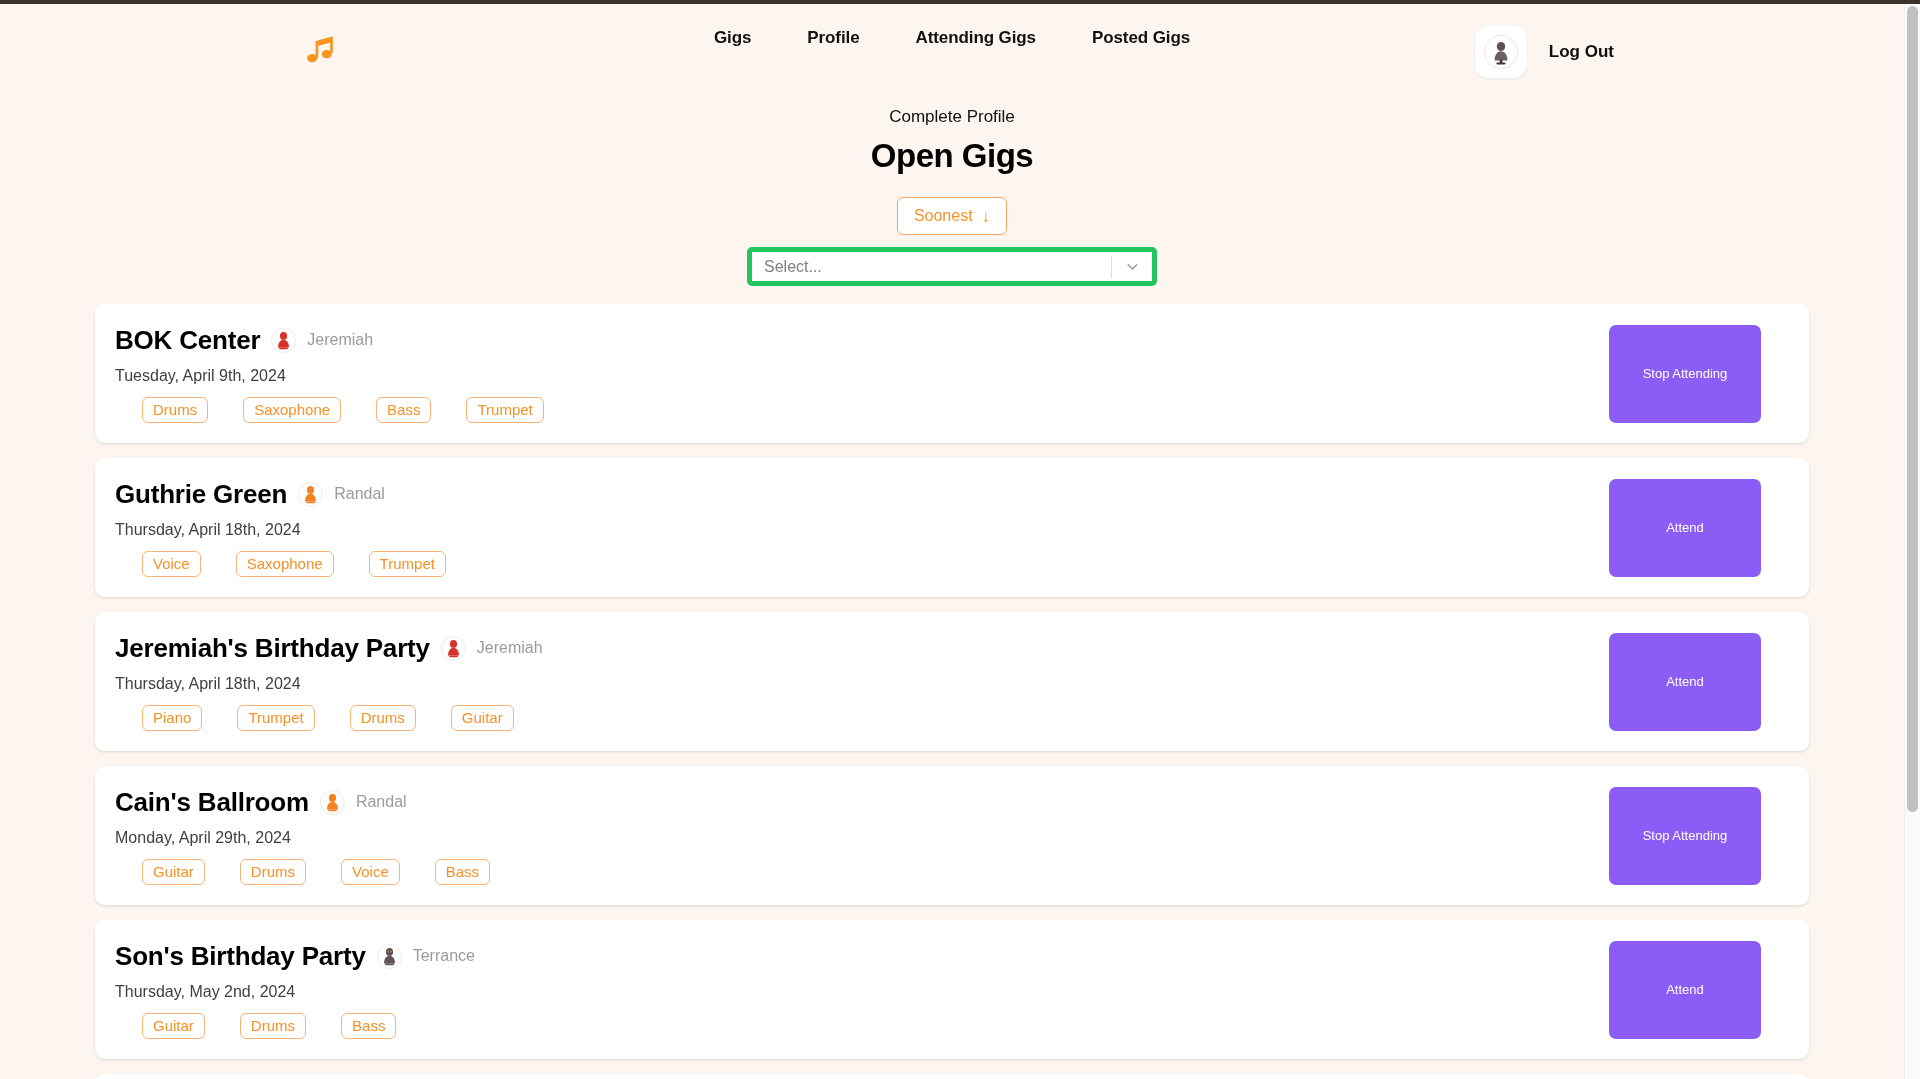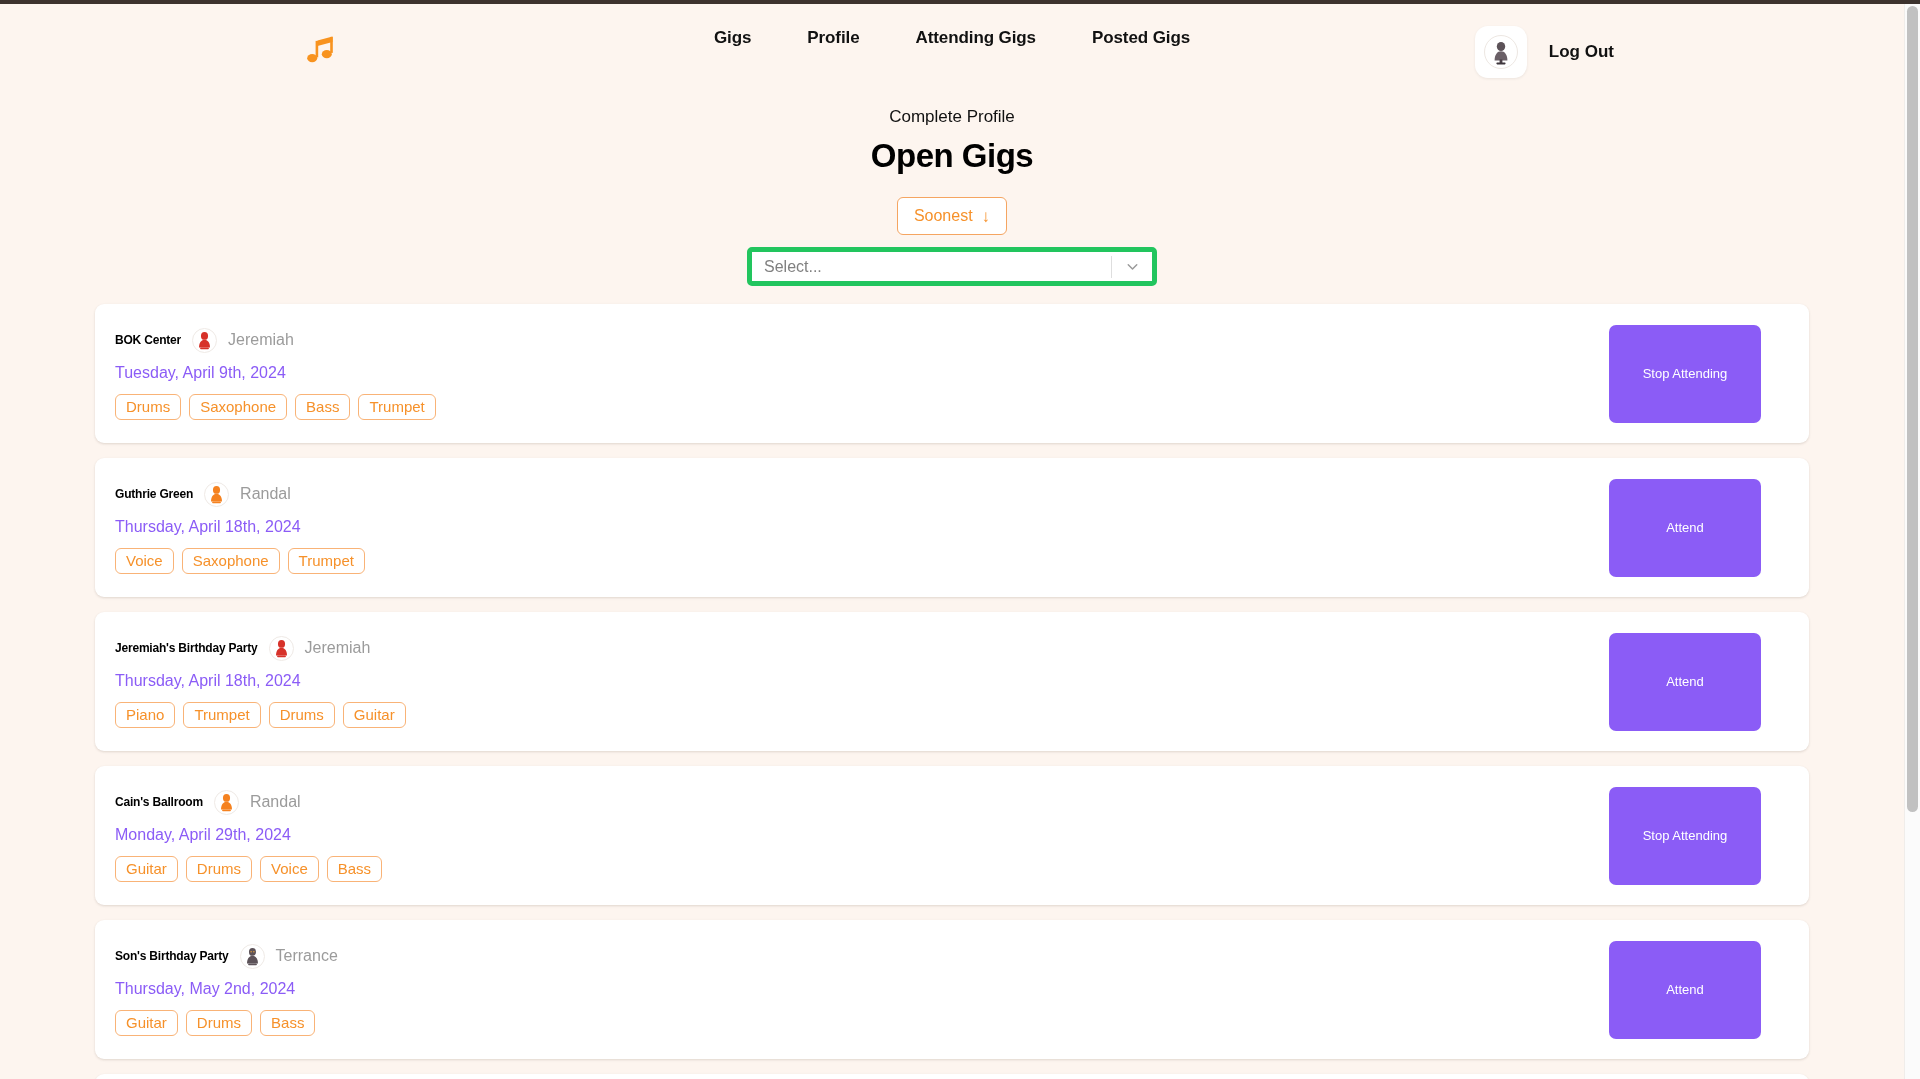--- a/index.html
+++ b/index.html
@@ -179,21 +179,21 @@
     flex: 0 0 auto;
   }
   .gig-info { display: flex; flex-direction: column; gap: 0; }
   .gig-title-row {
     display: flex;
     align-items: center;
     gap: 11px;
     margin-bottom: 4px;
   }
   .gig-title {
-    font-size: 12px;
+    font-size: 26px;
     font-weight: bold;
     color: #000000;
     letter-spacing: -0.2px;
     white-space: nowrap;
   }
   .host-avatar {
     width: 25px; height: 25px;
     border-radius: 50%;
     border: 1px solid #EFEAE6;
     background: #FFFFFF;
@@ -201,34 +201,35 @@
     overflow: hidden;
     flex: 0 0 auto;
   }
   .host-name {
     font-size: 16px;
     color: #9B9B9B;
     white-space: nowrap;
   }
   .gig-date {
     font-size: 16px;
-    color: #8b5cf6;
+    color: #404040;
     margin-top: 7px;
     margin-bottom: 12px;
   }
   .tags { display: flex; gap: 8px; }
   .tag {
     border: 1px solid #F9B377;
     border-radius: 6px;
     color: #F6912A;
     background: #FFFFFF;
     font-size: 15px;
     padding: 3px 10px 4px 10px;
     white-space: nowrap;
     cursor: pointer;
+    margin-left: 27px;
   }
   .action-btn {
     width: 152px;
     height: 98px;
     border: none;
     border-radius: 7px;
     background: #8b5cf6;
     color: #FFFFFF;
     font-size: 13px;
     font-weight: normal;

